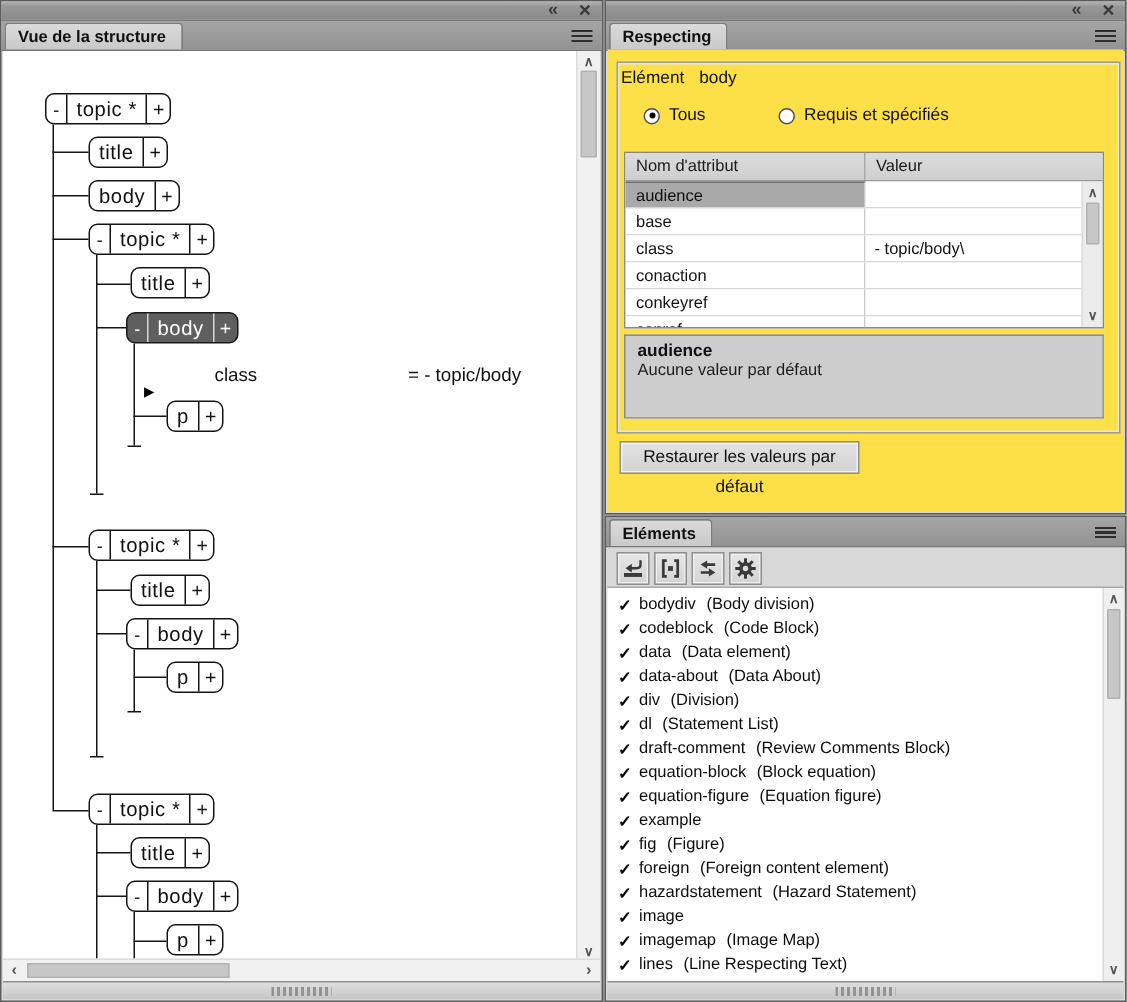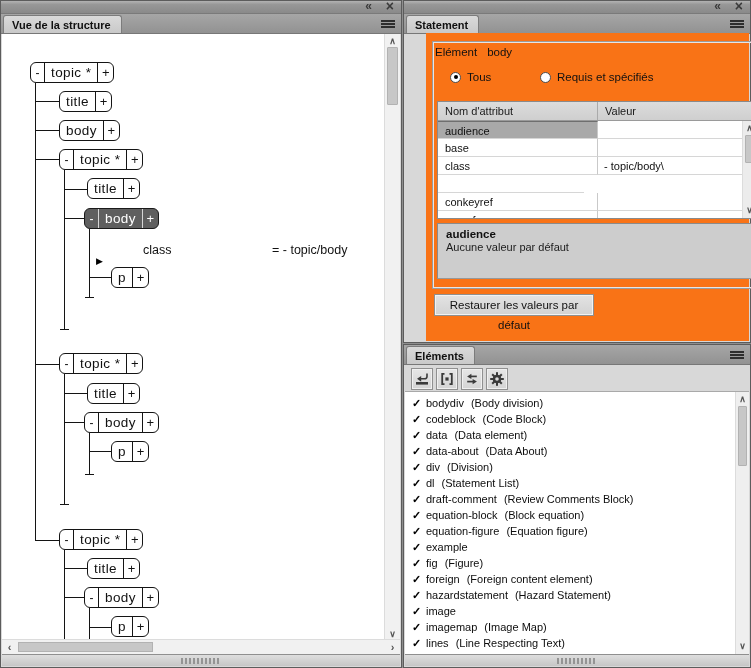--- a/index.html
+++ b/index.html
@@ -56,21 +56,21 @@
         font-size:9px; font-weight:bold; color:#555; line-height:13px; cursor:pointer;}
   .vsb .arr-up { top:1px; } .vsb .arr-dn { bottom:1px; }
   .vsb .thumb { position:absolute; left:2px; right:2px; background:#c7c7c7; border:1px solid #b2b2b2; border-radius:1px; cursor:pointer;}
   .hsb { position:absolute; left:1px; right:1px; bottom:13px; height:15px; background:#f1f1f1; border-top:1px solid #dcdcdc; }
   .hsb .arr-l, .hsb .arr-r { position:absolute; top:0; width:13px; height:100%; text-align:center;
         font-size:11px; font-weight:bold; color:#555; line-height:14px; cursor:pointer; }
   .hsb .arr-l { left:1px; } .hsb .arr-r { right:1px; }
   .hsb .thumb { position:absolute; top:2px; bottom:2px; background:#c7c7c7; border:1px solid #b2b2b2; cursor:pointer; }
 
   
-  .attrs-content { position:absolute; left:1px; right:1px; top:32px; bottom:1px; background:#f97316;margin-left:21px; }
+  .attrs-content { position:absolute; left:1px; right:1px; top:32px; bottom:1px; background:#fde047; }
   .groupbox { position:absolute; left:6px; top:8px; width:336px; height:248px;
               border:1px solid #9b9b9b; box-shadow:inset 0 0 0 1px #e6e6e6; }
   .elem-line { position:absolute; left:9px; top:13px; font-size:11.5px; color:#111; }
   .elem-line .ename { margin-left:10px; }
   .radio-row { position:absolute; left:0; top:38px; width:100%; height:14px; font-size:11.5px; color:#111; }
   .radio-item { position:absolute; display:flex; align-items:center; gap:6px; cursor:pointer; }
   .rb { width:11px; height:11px; border-radius:50%; border:1px solid #4d4d4d; background:#fff; position:relative; }
   .rb.on::after { content:""; position:absolute; left:2.5px; top:2.5px; width:4px; height:4px; border-radius:50%; background:#000; }
 
   .atable { position:absolute; left:11px; top:68px; width:320px; height:118px; background:#fff; border:1px solid #8a8a8a; overflow:hidden; }
@@ -233,21 +233,21 @@
     <div class="grip"></div>
   </div>
 </div>
 
 <div class="panel panel-attrs">
   <div class="phead">
     <span class="collapse">«</span>
     <span class="close">×</span>
   </div>
   <div class="ptabs" style="top:13px;">
-    <div class="tab">Statement</div>
+    <div class="tab">Respecting</div>
     <div class="menu-icon"></div>
   </div>
 
   <div class="attrs-content">
     <div class="groupbox"></div>
 
     <div class="elem-line">
       <span>Elément</span><span class="ename">body</span>
     </div>
 
@@ -274,20 +274,21 @@
           </div>
           <div class="trow">
             <div class="tname">base</div>
             <div class="tval"></div>
           </div>
           <div class="trow">
             <div class="tname">class</div>
             <div class="tval">- topic/body\</div>
           </div>
           <div class="trow">
+            <div class="tname">conaction</div>
             <div class="tval"></div>
           </div>
           <div class="trow">
             <div class="tname">conkeyref</div>
             <div class="tval"></div>
           </div>
           <div class="trow">
             <div class="tname">conref</div>
             <div class="tval"></div>
           </div>

